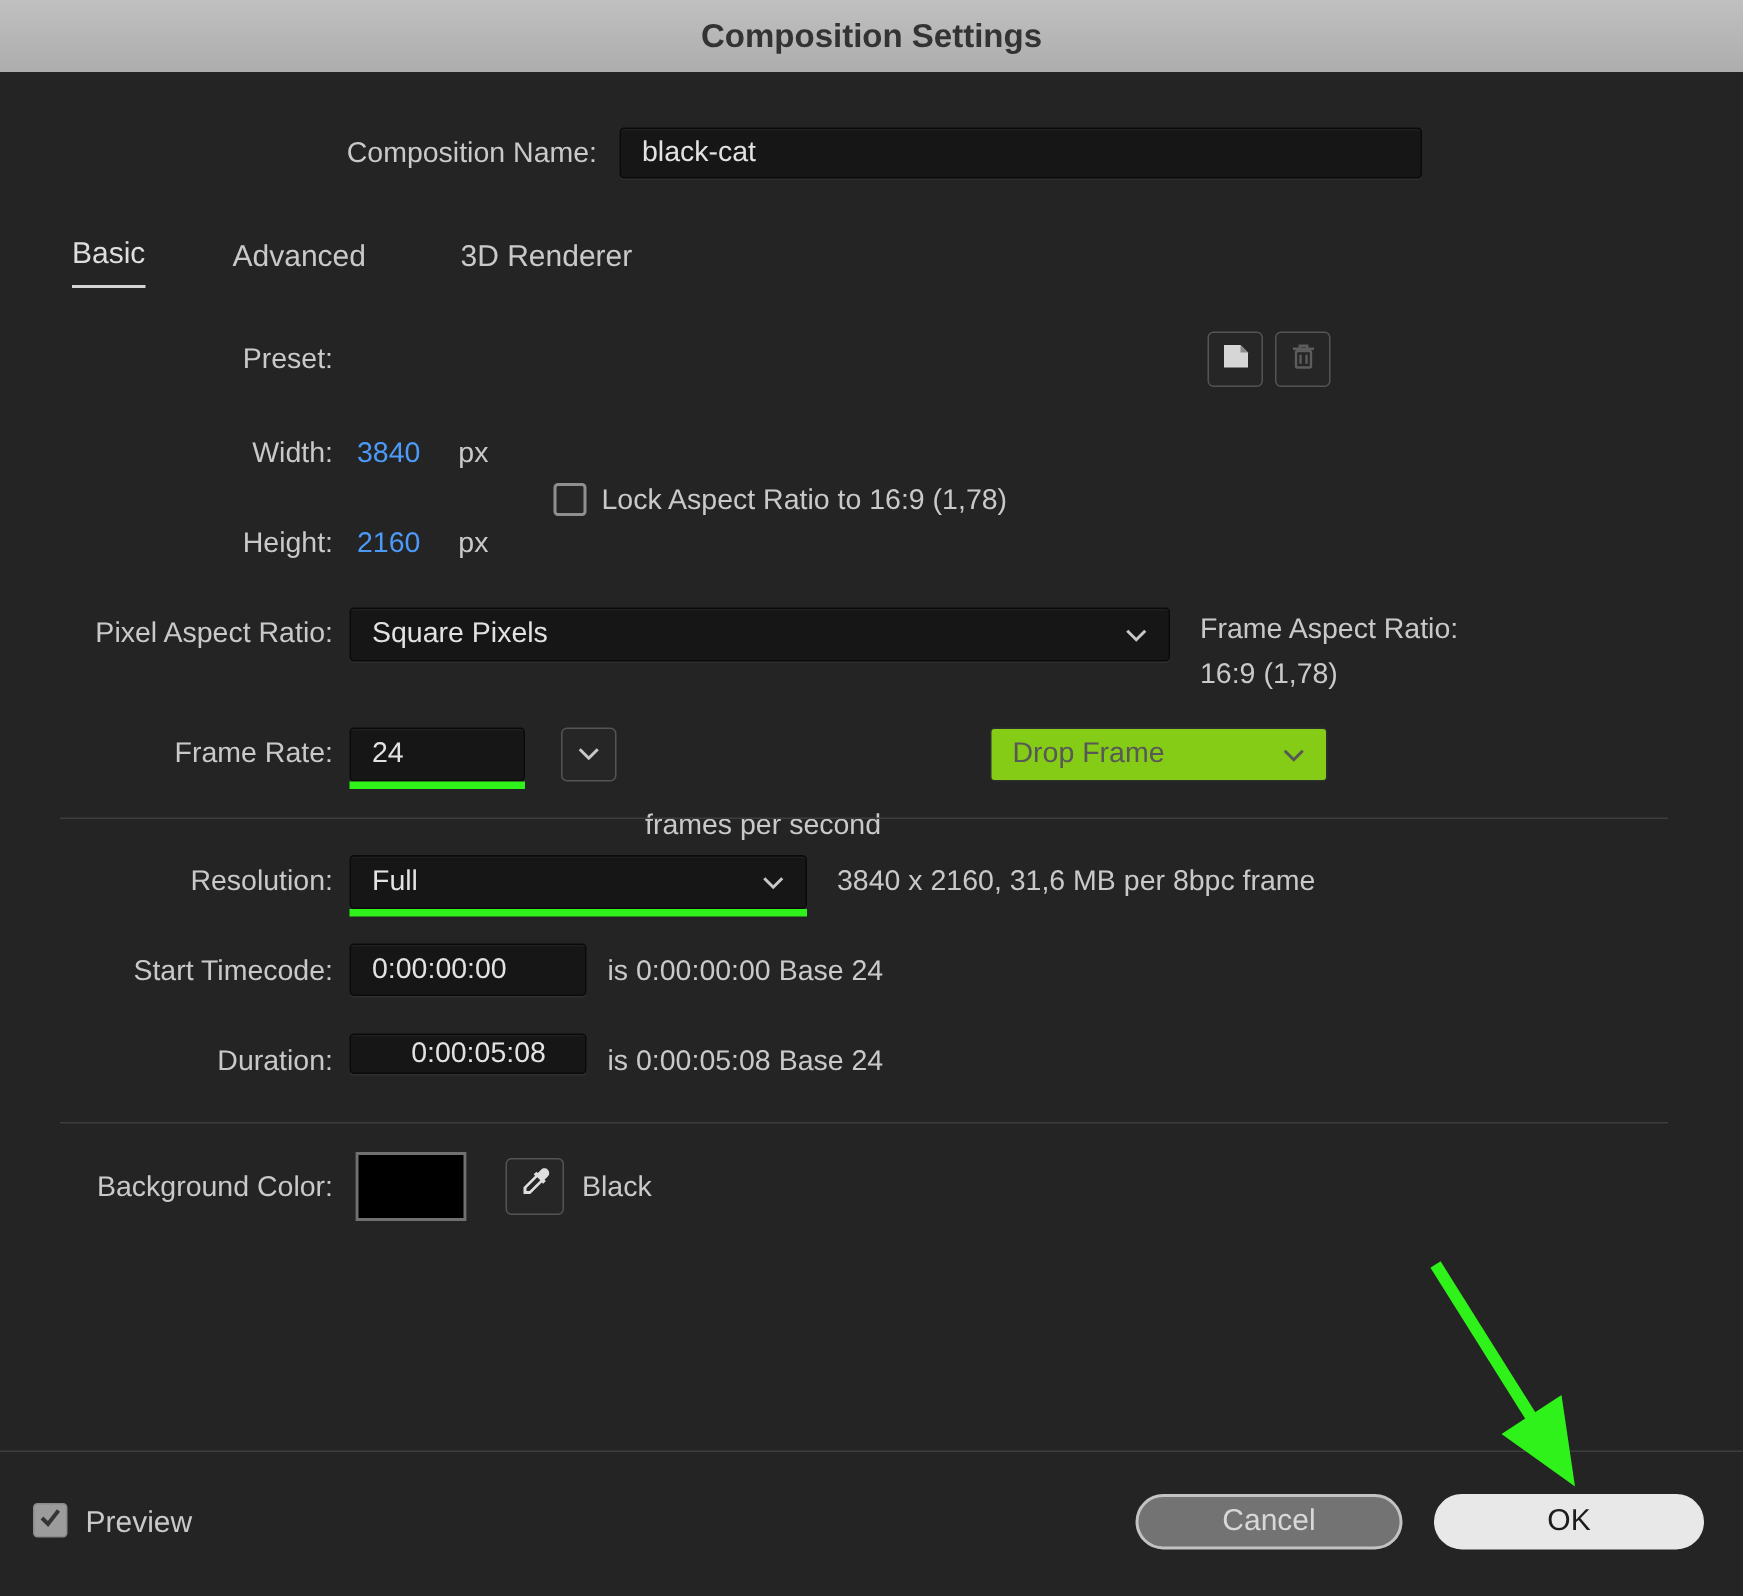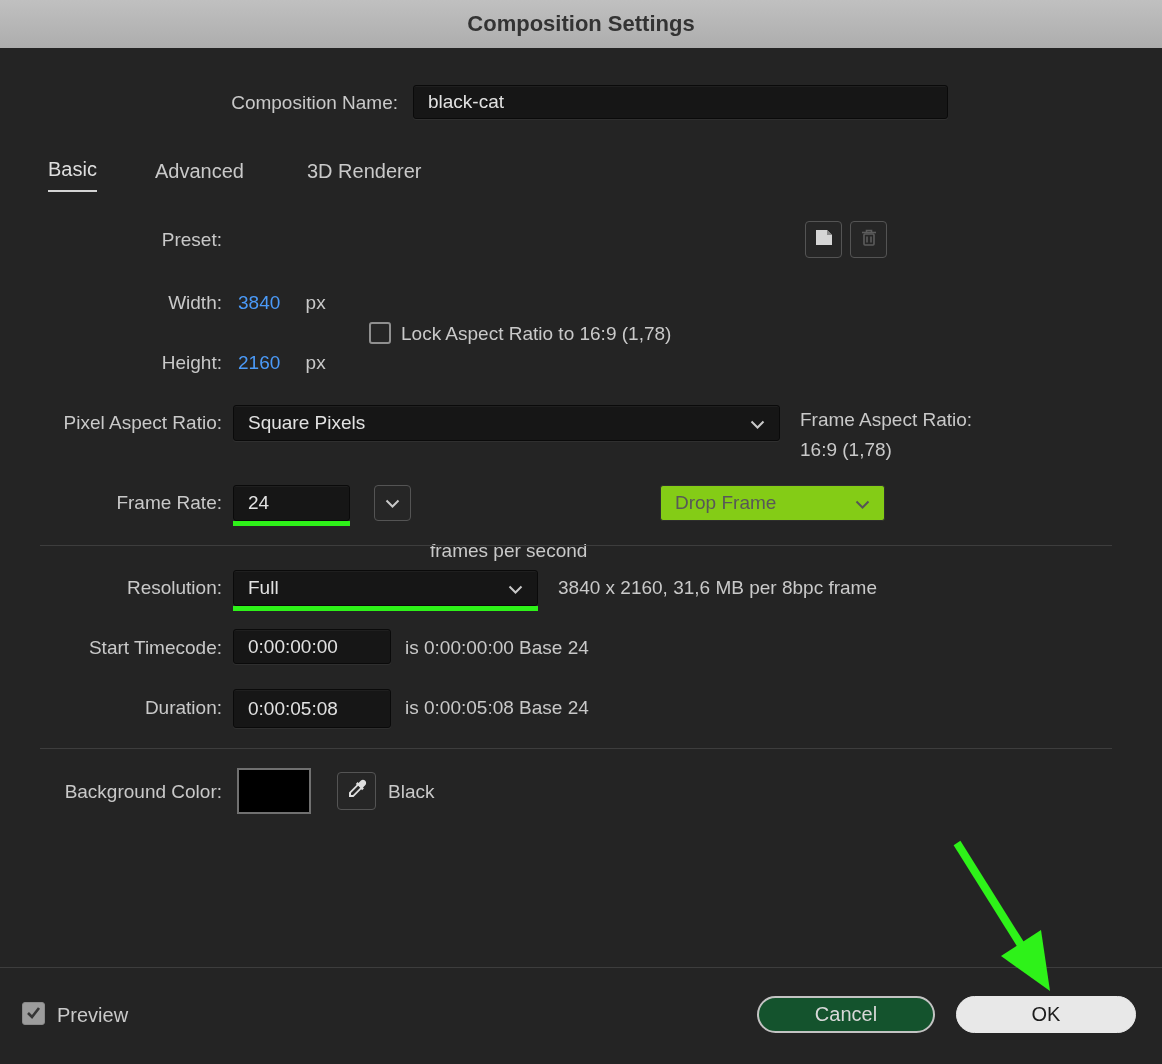--- a/index.html
+++ b/index.html
@@ -78,21 +78,21 @@
   .checkbox.gray{width:23px;height:23px;background:#9c9c9c;border:1px solid #8a8a8a;}
   .checkbox .check{display:none;}
   .checkbox.checked .check{display:block;}
   .greenline{position:absolute;height:5px;background:var(--highlight-green);}
   .swatch{position:absolute;border:2px solid #707070;}
   .pillbtn{
     position:absolute;height:37px;border-radius:19px;
     display:flex;align-items:center;justify-content:center;
     font-size:20px;cursor:default;
   }
-  .pillbtn.cancel{background:#14532d;border:2px solid #c3c3c3;color:#d8d8d8;}
+  .pillbtn.cancel{background:#737373;border:2px solid #c3c3c3;color:#d8d8d8;}
   .pillbtn.ok{background:#e8e8e8;border:1px solid #e8e8e8;color:#1c1c1c;}
   .arrow-layer{position:absolute;top:0;left:0;pointer-events:none;}
 </style>
 </head>
 <body>
 
 <div class="dialog">
 
   <div class="titlebar">
     <span>Composition Settings</span>
@@ -189,21 +189,21 @@
     </span>
   </div>
   <div class="greenline" style="left:233px;top:606px;width:305px;"></div>
   <div class="lbl" style="left:558px;top:577px;">3840 x 2160, 31,6 MB per 8bpc frame</div>
 
   <div class="lbl r" style="left:0;top:637px;width:222px;">Start Timecode:</div>
   <input class="field" style="left: 233px; top: 629px; width: 158px; height: 35px;" value="0:00:00:00">
   <div class="lbl" style="left:405px;top:637px;">is 0:00:00:00  Base 24</div>
 
   <div class="lbl r" style="left:0;top:697px;width:222px;">Duration:</div>
-  <input class="field" style="left: 233px; top: 689px; width: 158px; height: 39px;" value="0:00:05:08">
+  <input class="field" style="left: 233px; top: 689px; width: 158px; height: 27px; text-align: center;" value="0:00:05:08">
   <div class="lbl" style="left:405px;top:697px;">is 0:00:05:08  Base 24</div>
 
   <div class="divider" style="left:40px;top:748px;width:1072px;"></div>
 
   <div class="lbl r" style="left:0;top:781px;width:222px;">Background Color:</div>
   <div class="swatch" style="left:237px;top:768px;width:74px;height:46px;background:#000;"></div>
   <div class="iconbtn" style="left:337px;top:772px;width:39px;height:38px;">
     <span>
       <svg width="21" height="21" viewBox="0 0 21 21">
         <path d="M19.2 1.8c-1.3-1.3-3.2-1.3-4.5 0l-2.2 2.2-.9-.9-1.8 1.8.9.9L3 13.5V18h4.5l7.7-7.7.9.9 1.8-1.8-.9-.9 2.2-2.2c1.3-1.3 1.3-3.2 0-4.5zM7 16H5v-2l7.2-7.2 2 2L7 16z" fill="#dedede"></path>

